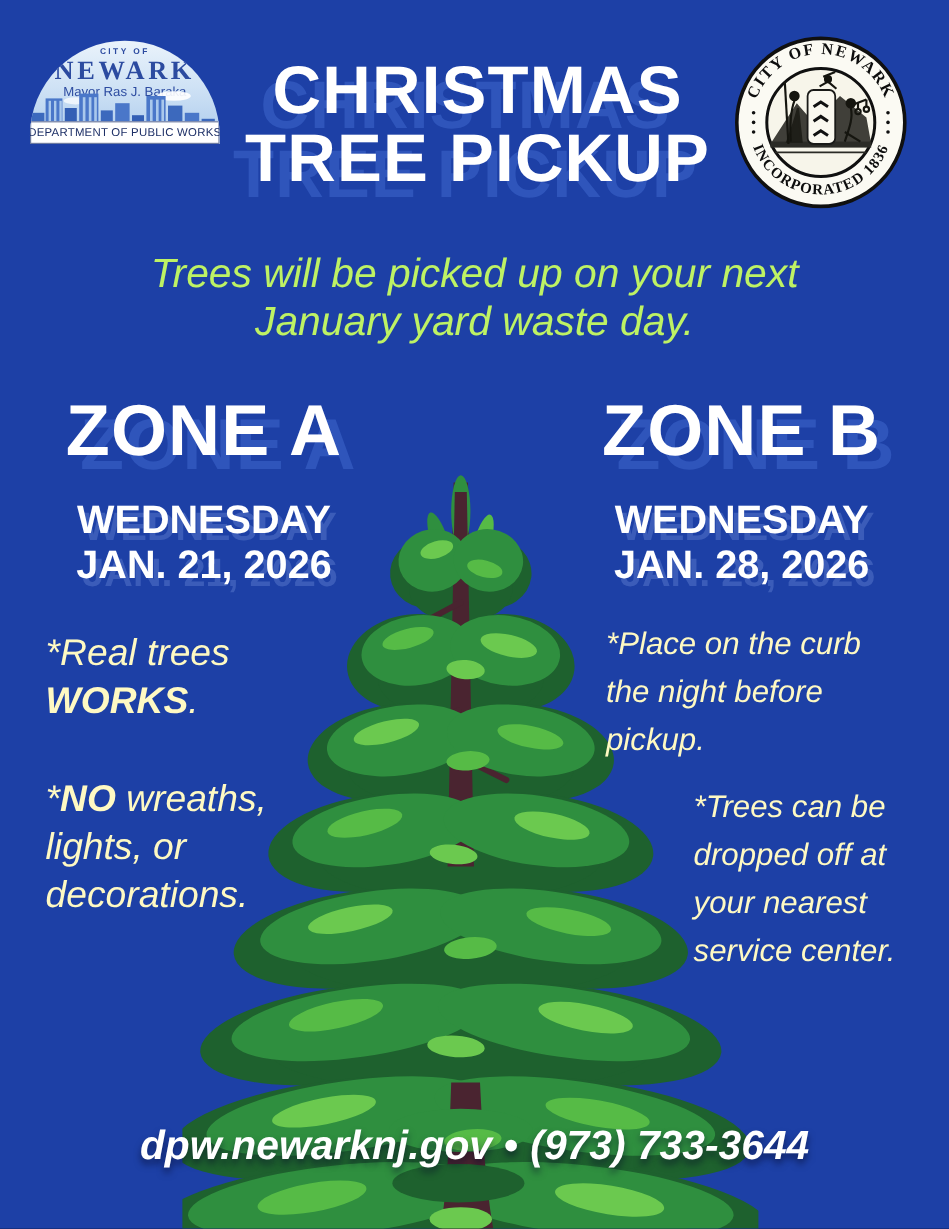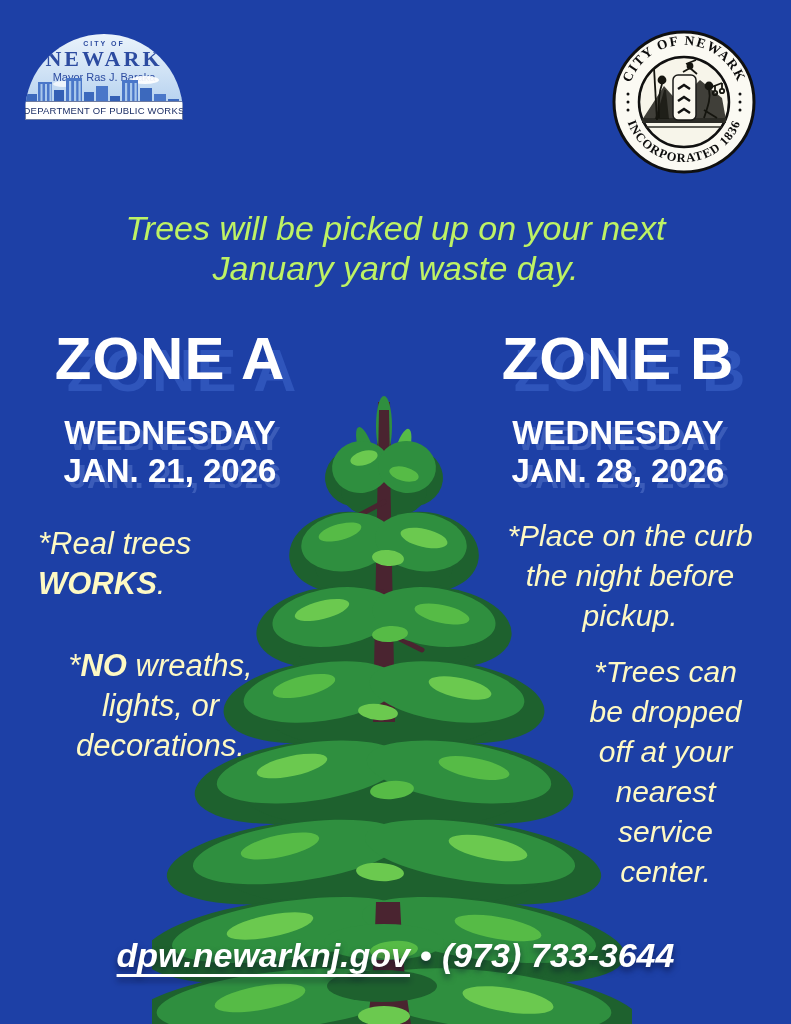--- a/index.html
+++ b/index.html
@@ -54,33 +54,32 @@
     font-weight:bold;font-size:60px;line-height:62px;letter-spacing:1px;
     text-shadow:12px 12px 0 #2f55bb;
   }
   .zone-date{
     margin-top:24px;font-weight:bold;font-size:33px;line-height:38px;
     text-shadow:5px 6px 0 rgba(130,160,230,0.30);
   }
   .note{position:absolute;font-style:italic;font-size:31px;line-height:40px;z-index:2;color:#fef9c3;}
   .note b{font-weight:bold;}
   .note-a1{left:38px;top:524px;width:245px;text-align:left;}
-  .note-a2{left:38px;top:646px;width:245px;text-align:center;}
-  .note-b1{left:505px;top:516px;width:250px;text-align:center;font-size:30px;}
-  .note-b2{left:578px;top:652px;width:175px;text-align:center;font-size:30px;}
+  .note-a2{left:38px;top:646px;width:245px;text-align:left;}
+  .note-b1{left:505px;top:516px;width:250px;font-size:26px;}
+  .note-b2{left:578px;top:652px;width:175px;font-size:26px;}
   
   .tree-wrap{position:absolute;left:152px;top:382px;width:480px;height:642px;z-index:1;}
   
   .footer{
     position:absolute;left:0;top:936px;width:791px;z-index:4;
     text-align:center;font-weight:bold;font-style:italic;font-size:34px;
     color:#ffffff;text-shadow:0 4px 6px rgba(5,10,40,0.55);
   }
   .footer .website{
-    text-decoration:underline;
     text-decoration-thickness:3px;
     text-underline-offset:7px;
   }
   .footer .sep{margin:0 10px;font-style:normal;}
 </style>
 </head>
 <body>
 
 <div class="poster">
 
@@ -110,20 +109,24 @@
         <rect x="105" y="9" width="2.2" height="34" fill="#a9c8ec"></rect>
         <rect x="109.5" y="9" width="2.2" height="34" fill="#a9c8ec"></rect>
         <rect x="115" y="14" width="12" height="32" fill="#3c69bd"></rect>
         <rect x="129" y="20" width="12" height="26" fill="#4a77c9"></rect>
         <rect x="143" y="25" width="11" height="21" fill="#3c69bd"></rect>
       </svg>
       <div class="dpw-banner">DEPARTMENT OF PUBLIC WORKS</div>
     </div>
   </div>
 
+  <div class="main-title">
+    <div>CHRISTMAS</div>
+    <div>TREE PICKUP</div>
+  </div>
 
   <svg class="city-seal" viewBox="0 0 144 144">
     <defs>
       <path id="sealTop" d="M 15,72 A 57,57 0 0 1 129,72"></path>
       <path id="sealBot" d="M 12,72 A 60,60 0 0 0 132,72"></path>
     </defs>
     <circle cx="72" cy="72" r="70" fill="#fbfaf3" stroke="#101010" stroke-width="3"></circle>
     <circle cx="72" cy="72" r="45" fill="#f7f5ea" stroke="#101010" stroke-width="2.5"></circle>
     <text font-family="Liberation Serif, serif" font-size="13.5" font-weight="bold" fill="#0d0d0d" letter-spacing="1.5">
       <textPath href="#sealTop" startOffset="50%" text-anchor="middle">CITY OF NEWARK</textPath>

